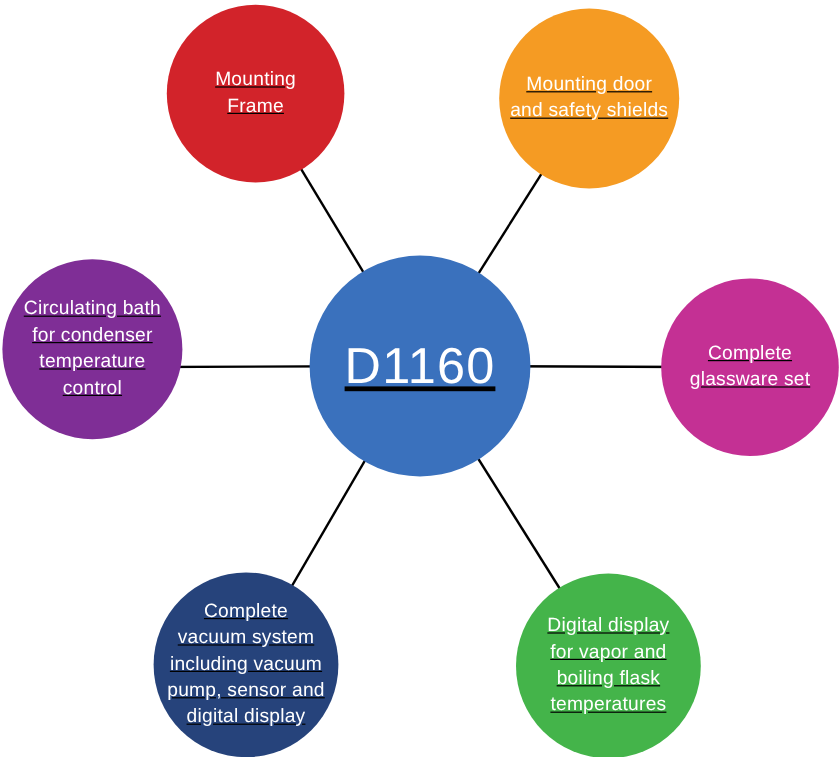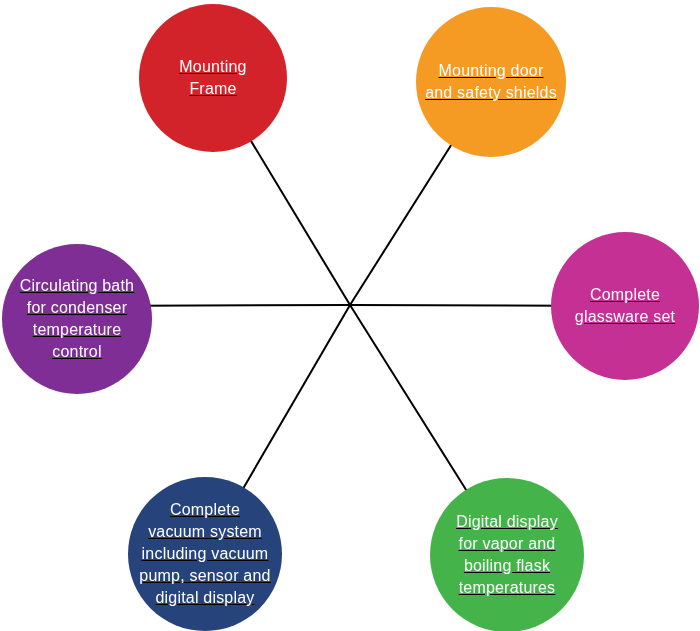--- a/index.html
+++ b/index.html
@@ -49,36 +49,39 @@
   .node-center .node-label {
     font-size: 42px;
     line-height: 46px;
     letter-spacing: 1px;
   }
   .node-top-left    { left: 139px; top: 4px;   width: 148px; height: 148px; }
   .node-top-right   { left: 416px; top: 7px;   width: 150px; height: 150px; }
   .node-right       { left: 551px; top: 232px; width: 148px; height: 148px; }
   .node-bottom-right{ left: 430px; top: 478px; width: 154px; height: 154px; }
   .node-bottom-left { left: 128px; top: 477px; width: 154px; height: 154px; }
-  .node-left        { left: 2px;   top: 244px; width: 150px; height: 150px; }
+  .node-left        { left: 2px;   top: 216px; width: 150px; height: 150px; }
 </style>
 </head>
 <body>
 
 <div class="diagram">
 
   <svg class="connectors" viewBox="0 0 700 631" xmlns="http://www.w3.org/2000/svg">
     <line x1="350" y1="305" x2="213" y2="78" stroke-width="2" stroke="#000000"></line>
     <line x1="350" y1="305" x2="491" y2="82" stroke-width="2" stroke="#000000"></line>
     <line x1="350" y1="305" x2="625" y2="306" stroke-width="2" stroke="#000000"></line>
     <line x1="350" y1="305" x2="507" y2="555" stroke-width="2" stroke="#000000"></line>
     <line x1="350" y1="305" x2="205" y2="554" stroke-width="2" stroke="#000000"></line>
     <line x1="350" y1="305" x2="77" y2="306" stroke-width="2" stroke="#000000"></line>
   </svg>
 
+  <div class="node node-center" style="background-color: rgb(58, 113, 189);">
+    <span class="node-label">D1160</span>
+  </div>
 
   <div class="node node-top-left" style="background-color: rgb(210, 35, 42);">
     <span class="node-label">Mounting
 Frame</span>
   </div>
 
   <div class="node node-top-right" style="background-color: rgb(245, 155, 35);">
     <span class="node-label">Mounting door
 and safety shields</span>
   </div>

